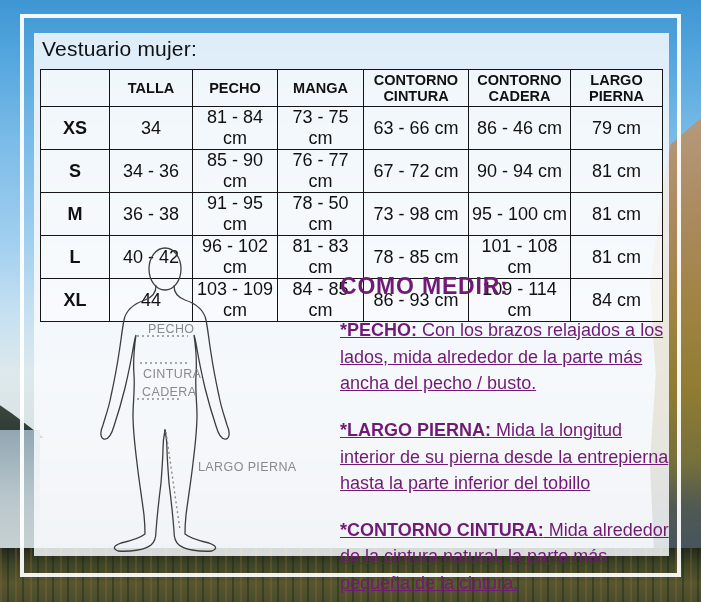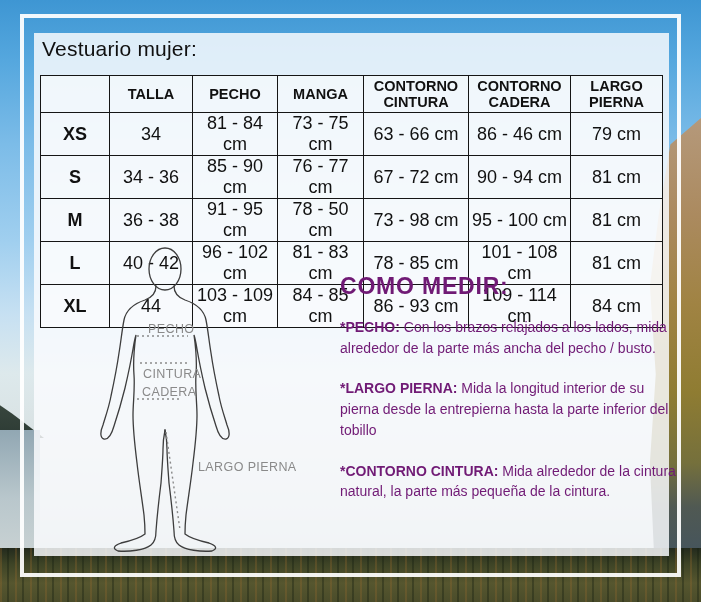--- a/index.html
+++ b/index.html
@@ -38,21 +38,21 @@
   
   .frame { position:absolute; left:20px; top:14px; width:661px; height:563px;
     border:4px solid rgba(255,255,255,.93); }
   .panel { position:absolute; left:34px; top:33px; width:635px; height:523px;
     background:rgba(250,252,254,.84); }
 
   .page-title { position:absolute; left:8px; top:4px;
     font-size:21px; font-weight:400; color:#101010; letter-spacing:.2px; }
 
   
-  table.sizes { position:absolute; left:6px; top:42px; width:622px;
+  table.sizes { position:absolute; left:6px; top:36px; width:622px;
     border-collapse:collapse; table-layout:fixed;border-radius:14px; }
   table.sizes th, table.sizes td {
     border:1.6px solid #151515; text-align:center; vertical-align:middle;
     color:#111; background:rgba(253,254,254,.55); padding:0;
   }
   table.sizes th { height:37px; font-size:14.5px; font-weight:600; line-height:1.12; }
   table.sizes td { height:24px; font-size:18px; font-weight:500; }
   table.sizes td.size-col { font-weight:600; }
 
   
@@ -60,21 +60,21 @@
   .figure-wrap svg { position:absolute; left:0; top:0; }
   .fig-label { position:absolute; color:#8a8a8a; font-size:12.5px; letter-spacing:.4px; }
   .lbl-pecho   { left:48px; top:76px; }
   .lbl-cintura { left:43px; top:121px; }
   .lbl-cadera  { left:42px; top:139px; }
   .lbl-pierna  { left:98px; top:214px; }
 
   
   .htm { position:absolute; left:306px; top:240px; width:340px; color:#701a75; }
   .htm-title { font-size:23px; font-weight:700; letter-spacing:.8px; margin-bottom:17px; }
-  .htm p { font-size:14px; line-height:1.48; margin-bottom:20px; }
+  .htm p { font-size:18px; line-height:1.48; margin-bottom:20px;text-decoration:underline; }
   .htm p b { font-weight:700; }
 </style>
 </head>
 <body>
 
 <div class="photo">
   <div class="mtn-right"></div>
   <div class="ridge-left"></div>
   <div class="water-left"></div>
   <div class="grass"></div>

